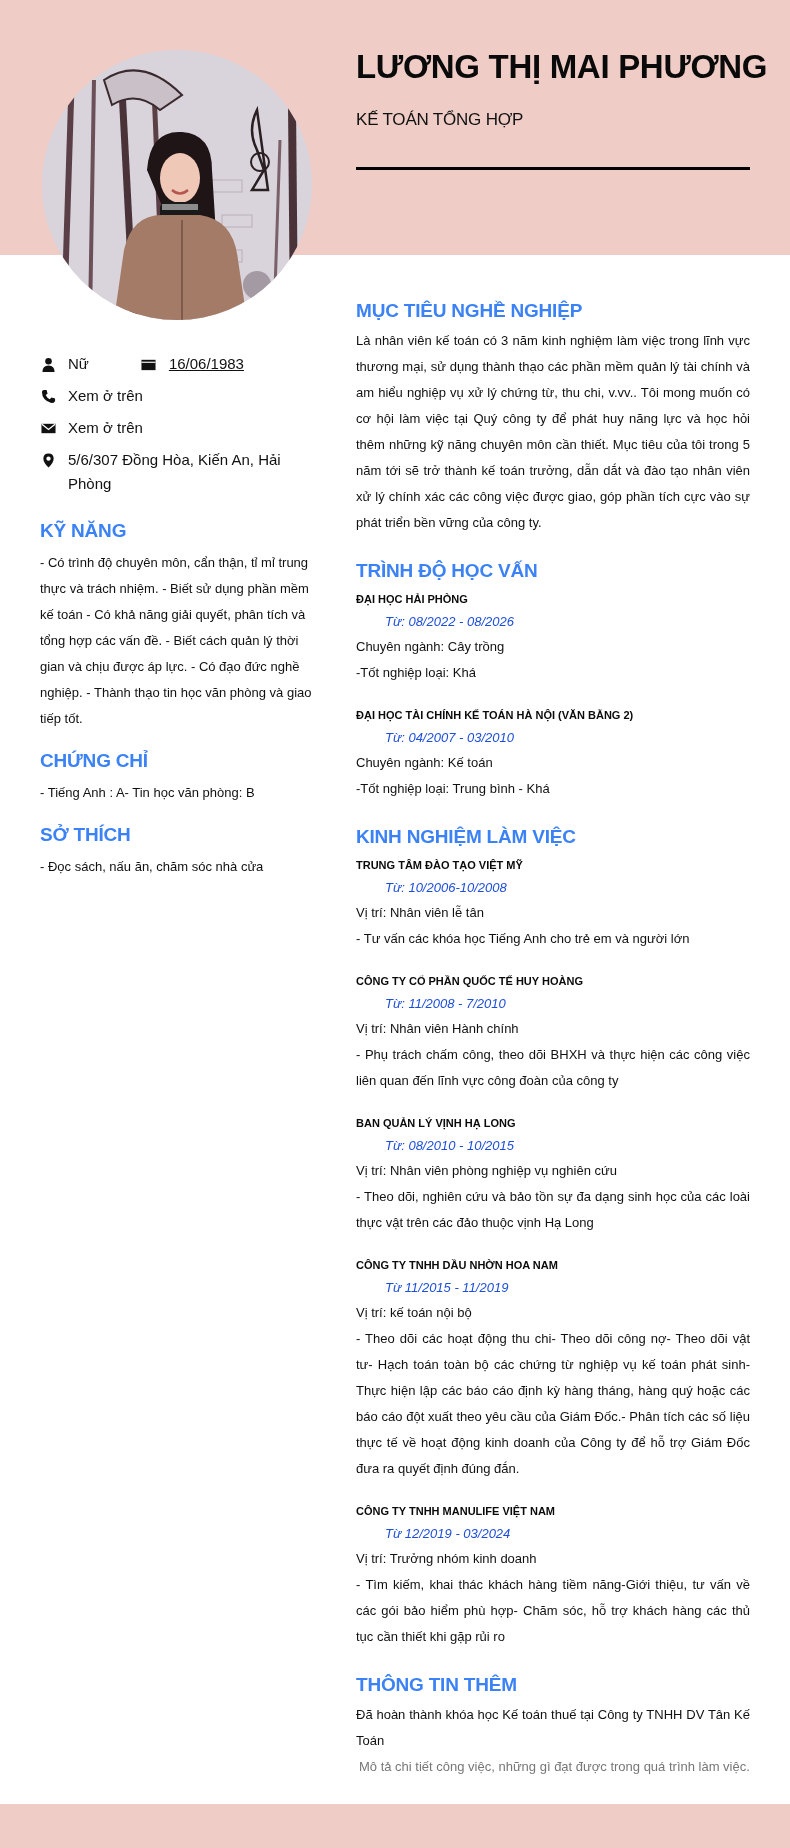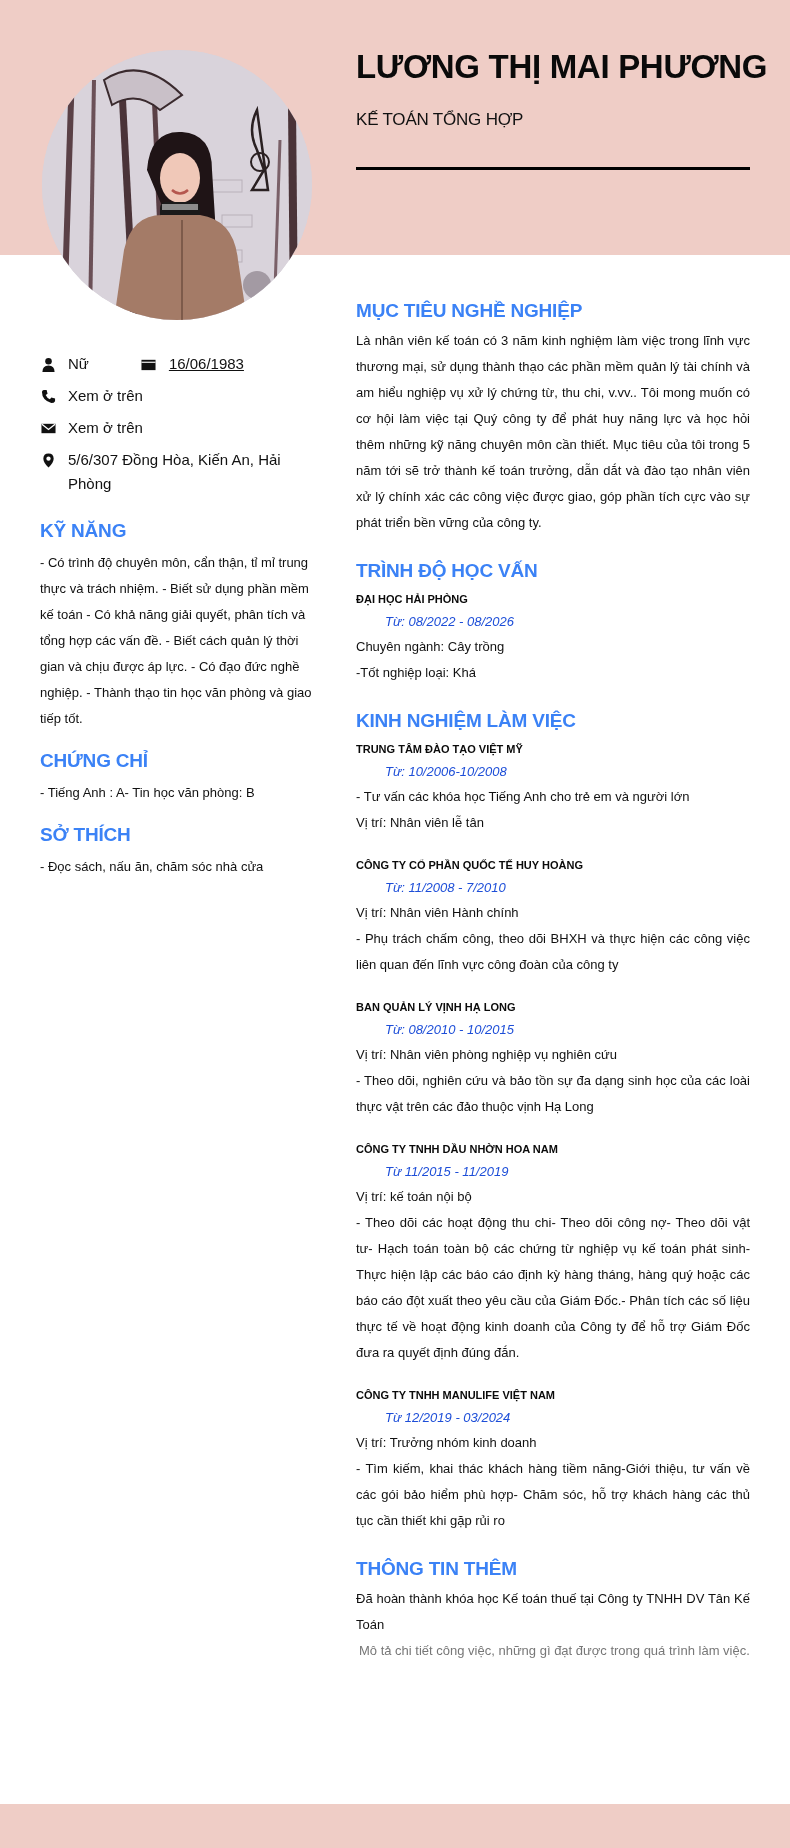--- a/index.html
+++ b/index.html
@@ -146,29 +146,35 @@
   </div>
 
   <div class="block">
     <div class="sec-title">TRÌNH ĐỘ HỌC VẤN</div>
     <div class="entry">
       <div class="e-title">ĐẠI HỌC HẢI PHÒNG</div>
       <div class="e-date">Từ: 08/2022 - 08/2026</div>
       <div class="e-line">Chuyên ngành: Cây trồng</div>
       <div class="e-line">-Tốt nghiệp loại: Khá</div>
     </div>
+    <div class="entry">
+      <div class="e-title">ĐẠI HỌC TÀI CHÍNH KẾ TOÁN HÀ NỘI (VĂN BẰNG 2)</div>
+      <div class="e-date">Từ: 04/2007 - 03/2010</div>
+      <div class="e-line">Chuyên ngành: Kế toán</div>
+      <div class="e-line">-Tốt nghiệp loại: Trung bình - Khá</div>
+    </div>
   </div>
 
   <div class="block">
     <div class="sec-title">KINH NGHIỆM LÀM VIỆC</div>
     <div class="entry">
       <div class="e-title">TRUNG TÂM ĐÀO TẠO VIỆT MỸ</div>
       <div class="e-date">Từ: 10/2006-10/2008</div>
+      <div class="e-line">Vị trí: Nhân viên lễ tân</div>
       <div class="e-line">- Tư vấn các khóa học Tiếng Anh cho trẻ em và người lớn</div>
-      <div class="e-line">Vị trí: Nhân viên lễ tân</div>
     </div>
     <div class="entry">
       <div class="e-title">CÔNG TY CỔ PHẦN QUỐC TẾ HUY HOÀNG</div>
       <div class="e-date">Từ: 11/2008 - 7/2010</div>
       <div class="e-line">Vị trí: Nhân viên Hành chính</div>
       <div class="e-line">- Phụ trách chấm công, theo dõi BHXH và thực hiện các công việc liên quan đến lĩnh vực công đoàn của công ty</div>
     </div>
     <div class="entry">
       <div class="e-title">BAN QUẢN LÝ VỊNH HẠ LONG</div>
       <div class="e-date">Từ: 08/2010 - 10/2015</div>

